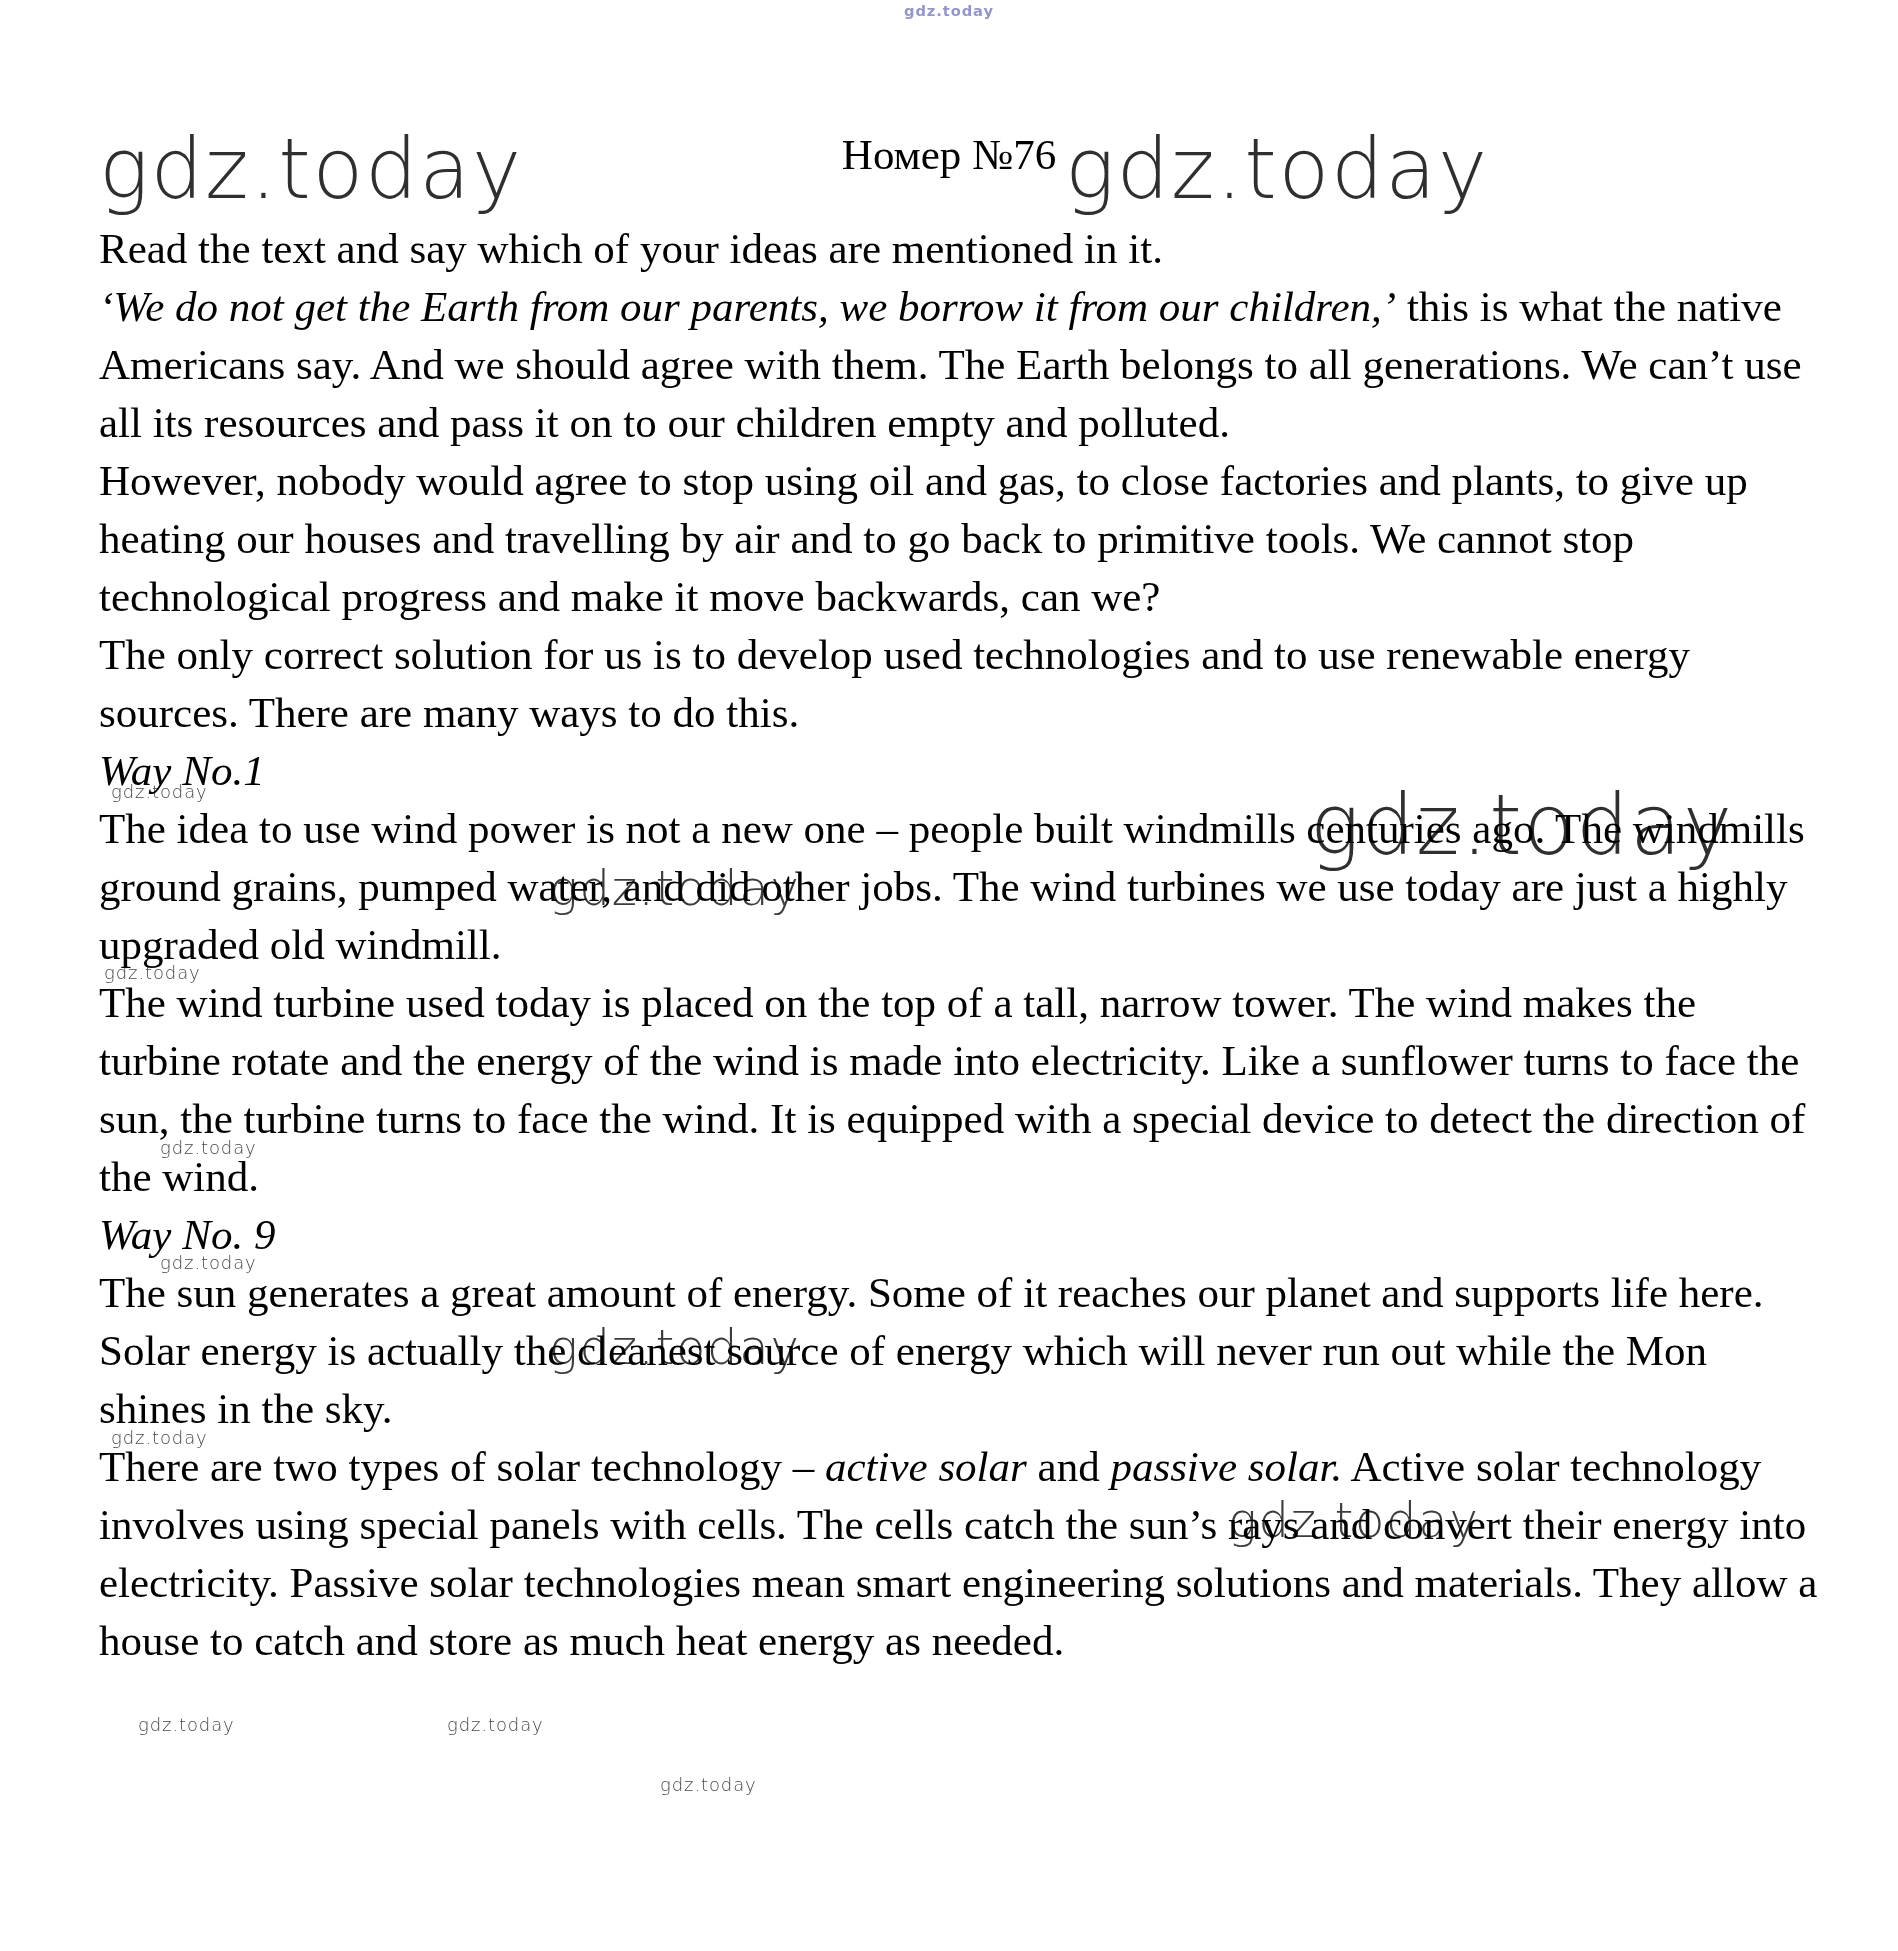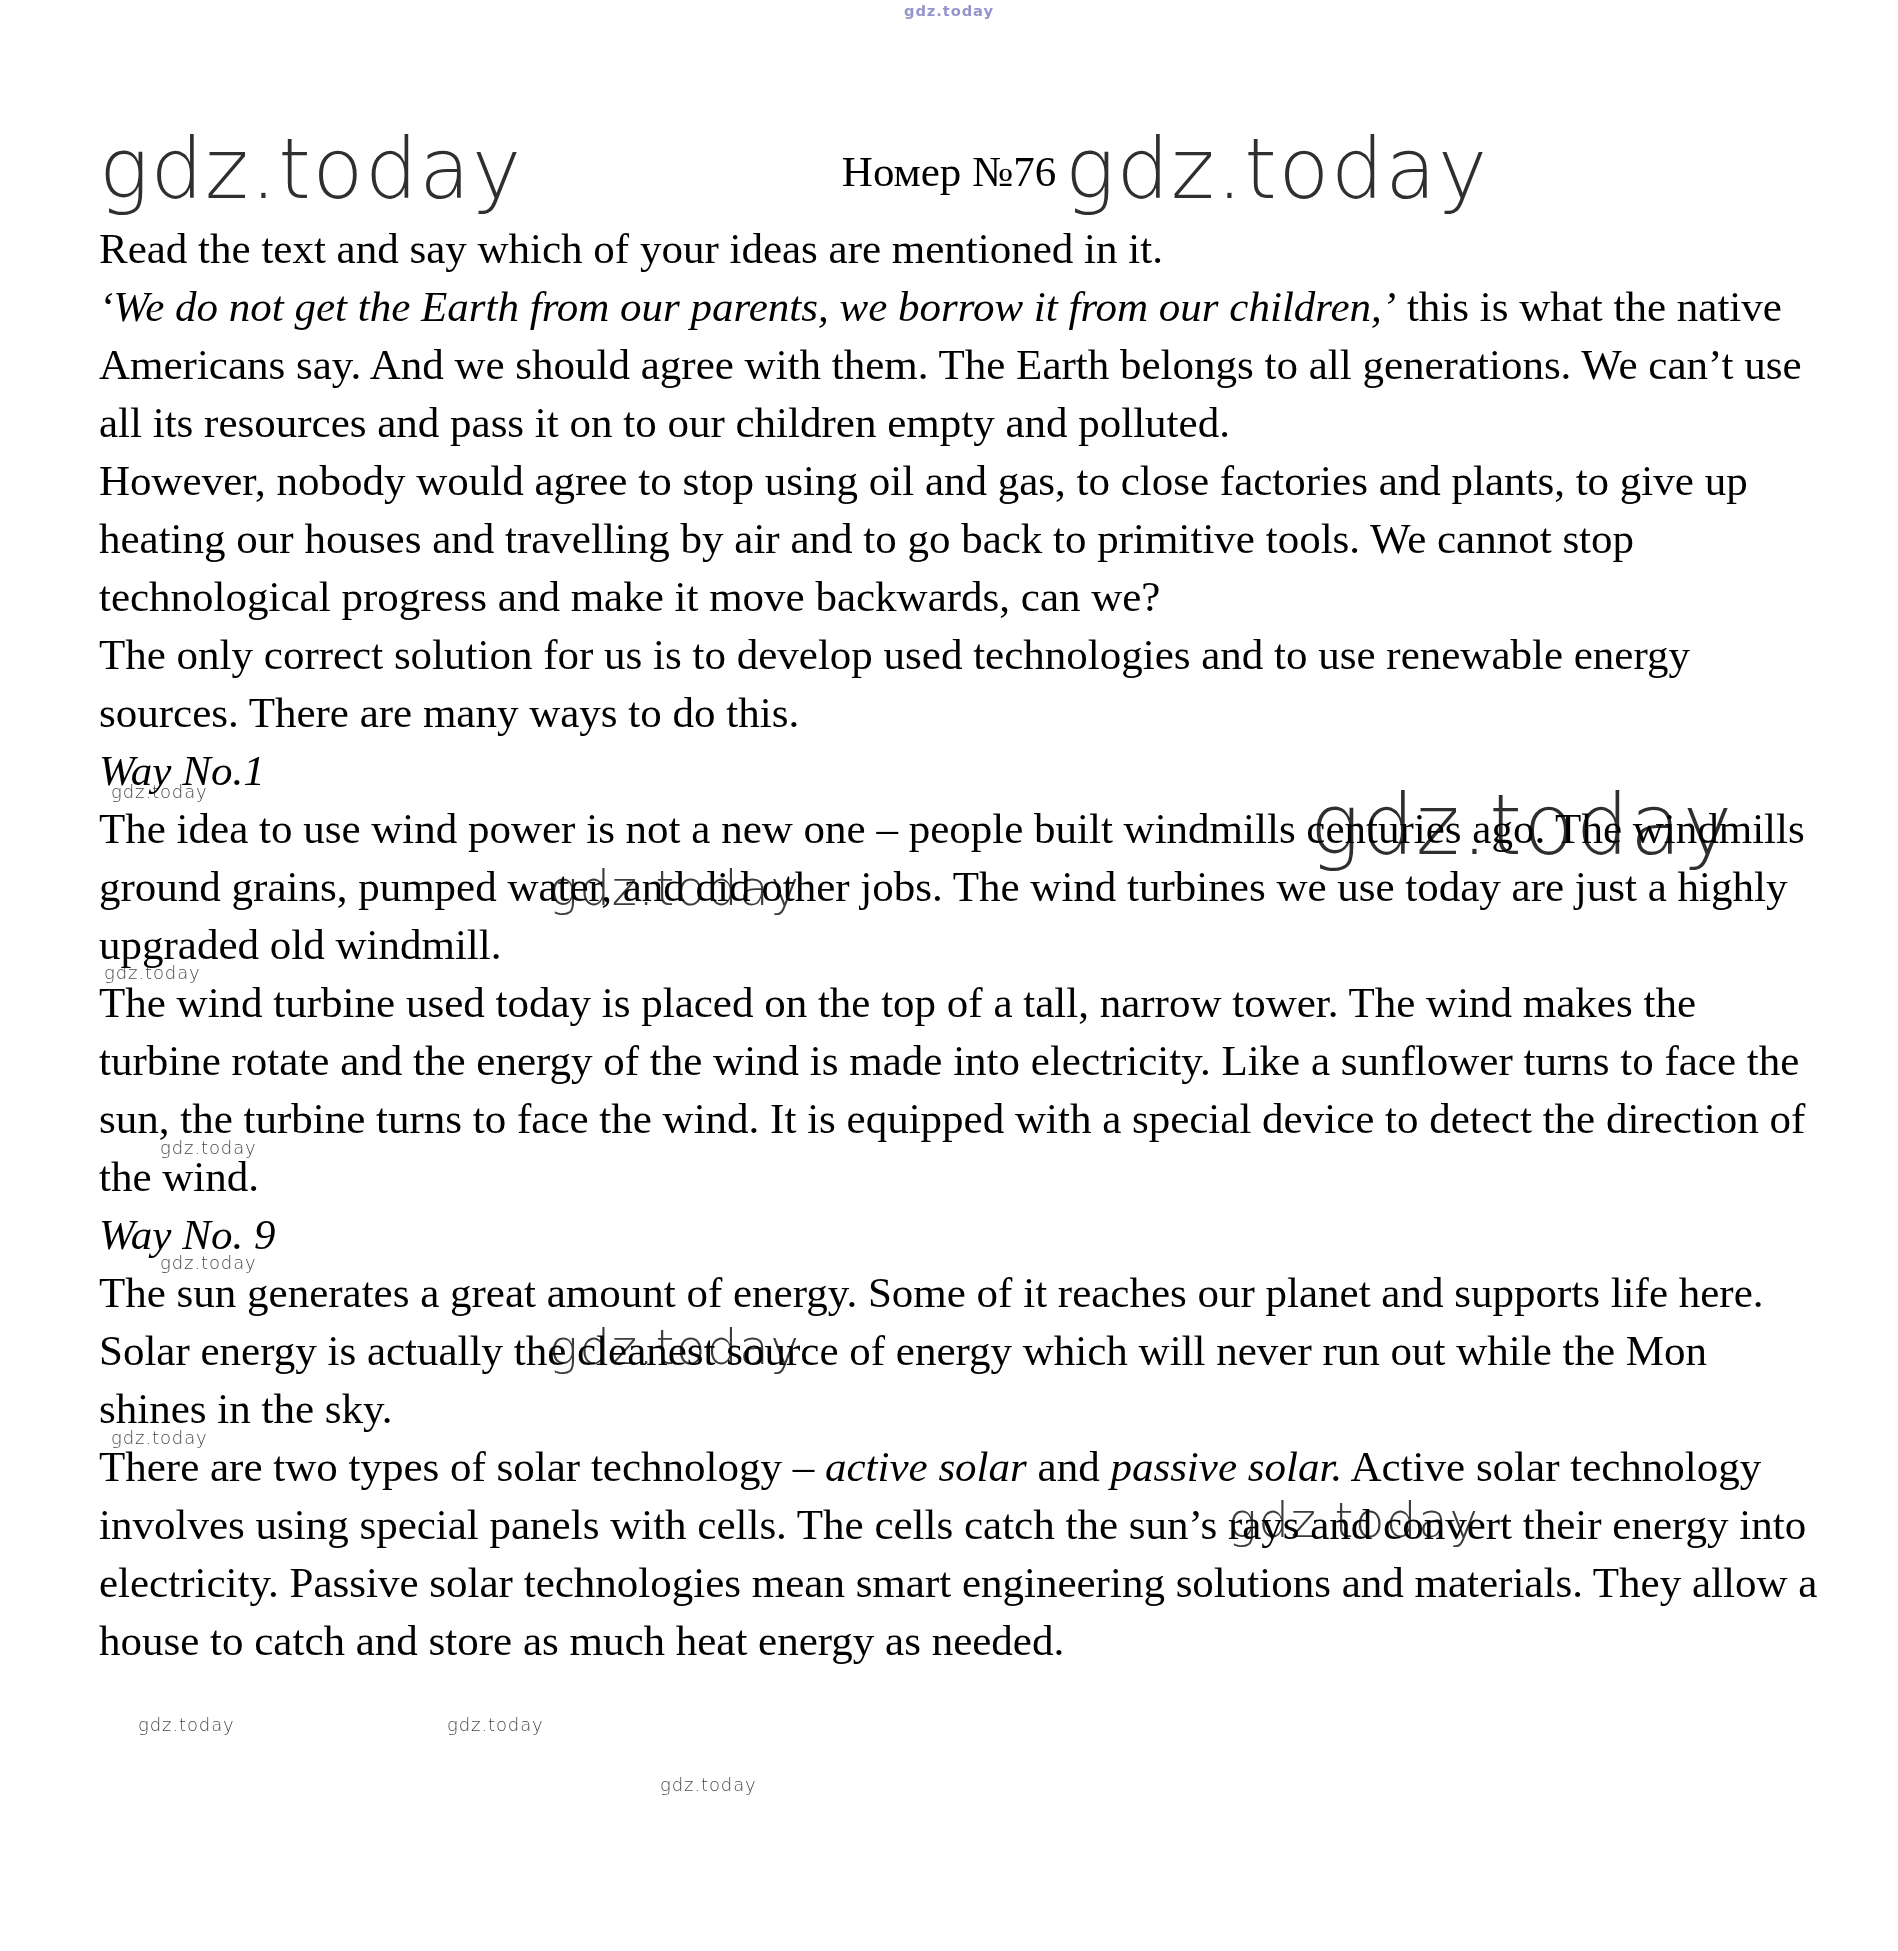--- a/index.html
+++ b/index.html
@@ -14,21 +14,20 @@
     color: #000000;
   }
   .title {
     position: absolute;
     top: 130px;
     left: 0;
     width: 100%;
     text-align: center;
     font-size: 43px;
     color: #000000;
-    margin-top: 17px;
   }
   .body-text {
     position: absolute;
     top: 220px;
     left: 99px;
     width: 1721px;
     font-size: 43px;
     line-height: 58px;
   }
   .body-text p { margin: 0; }

